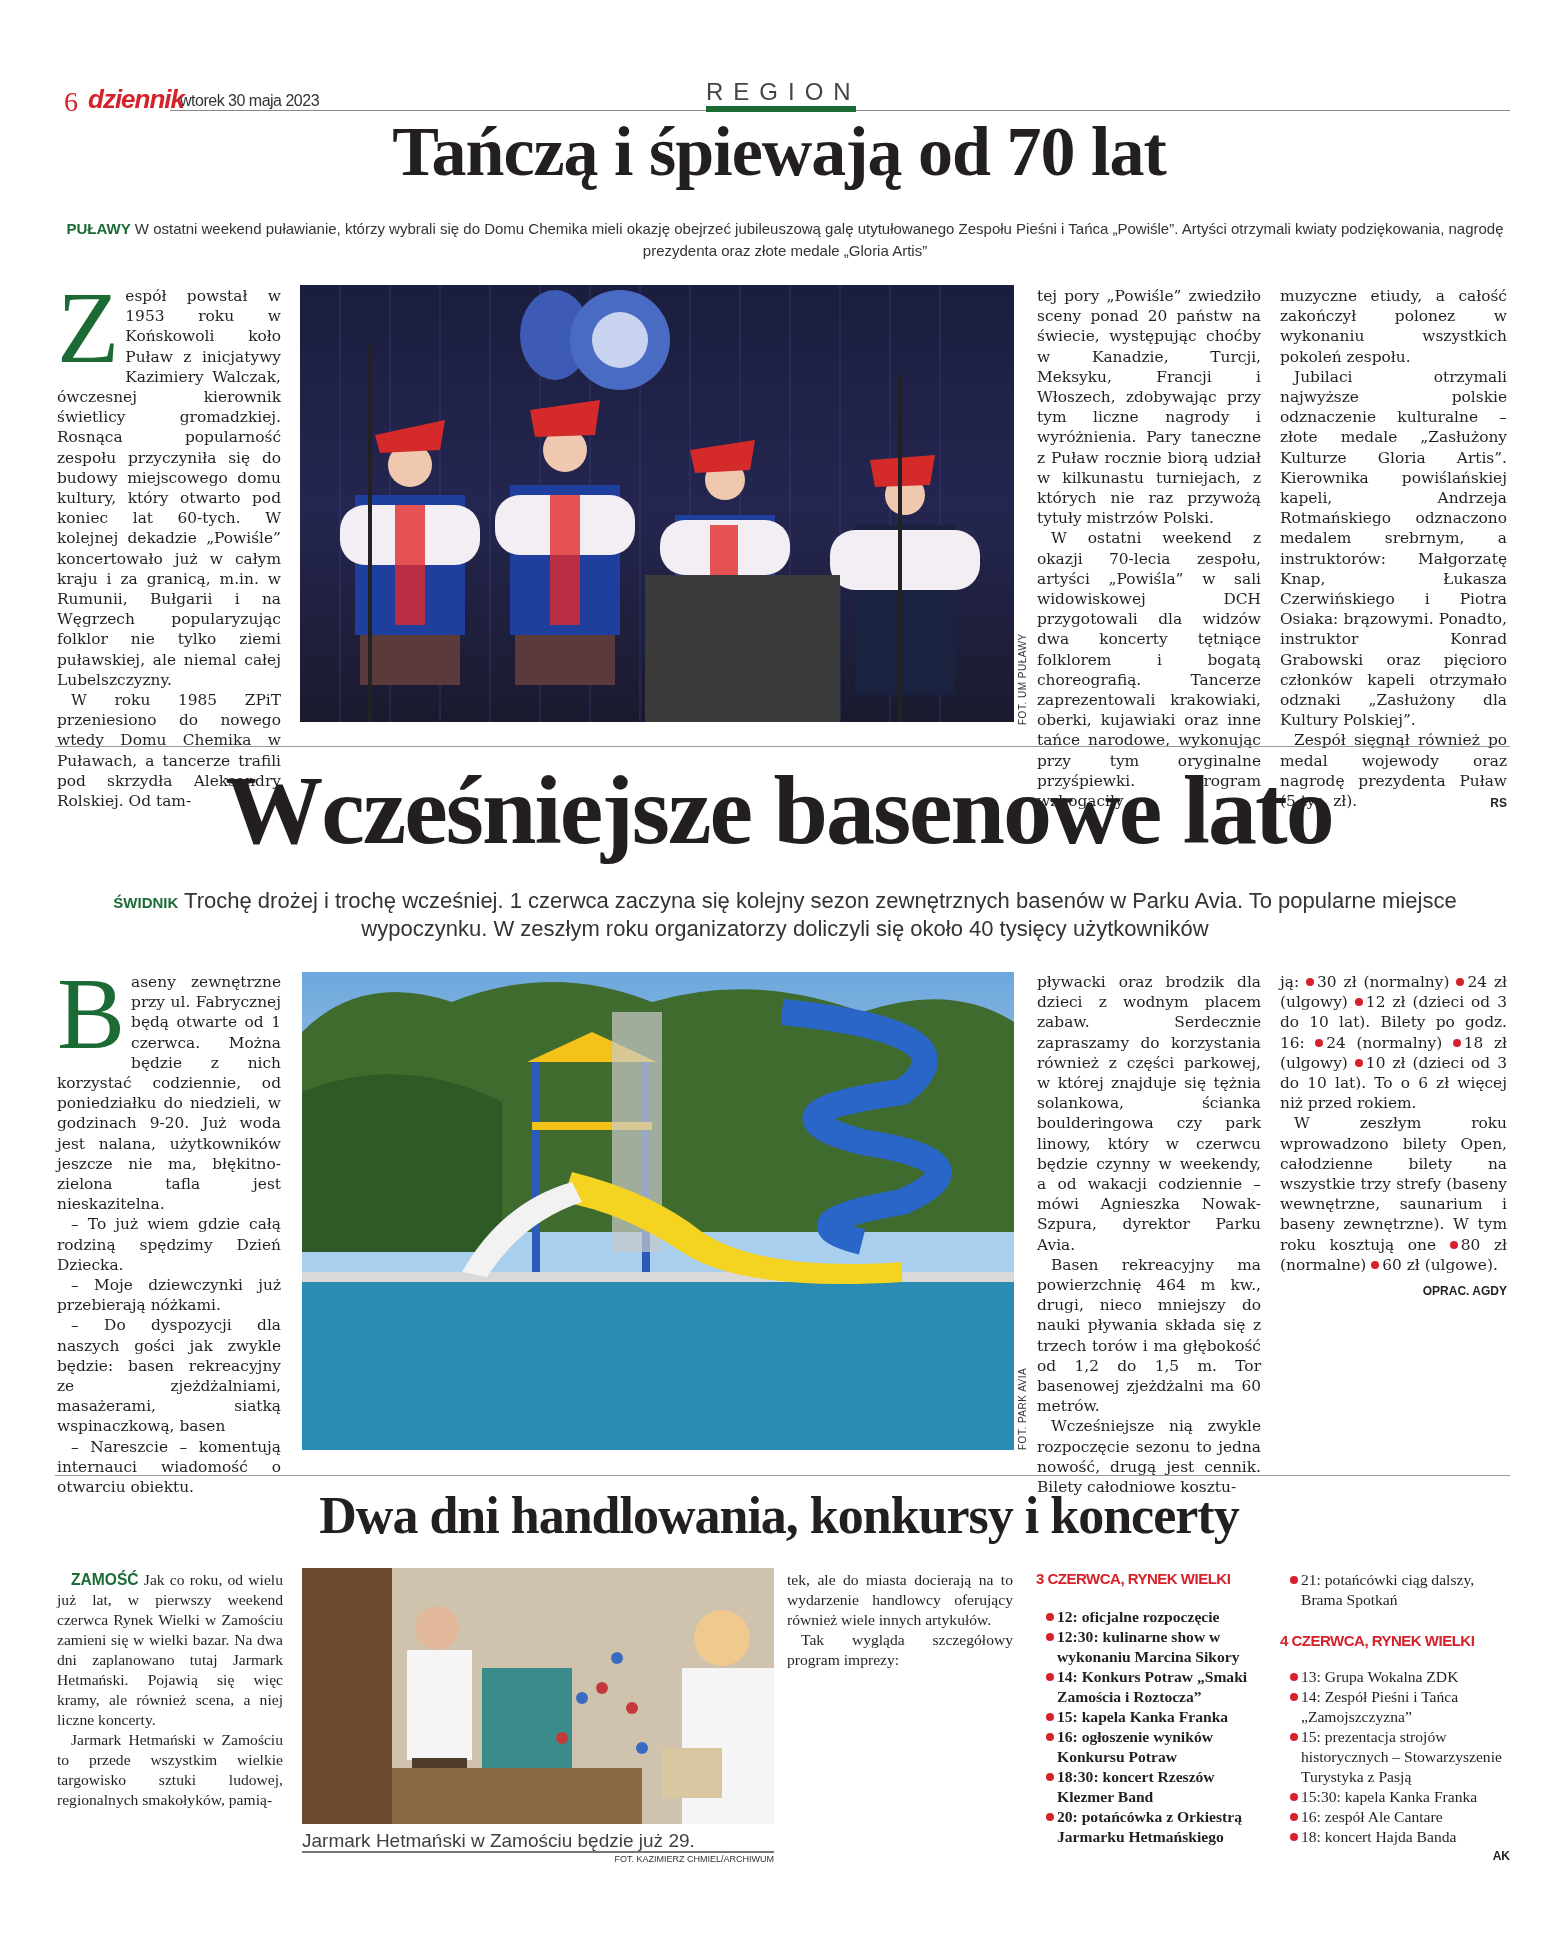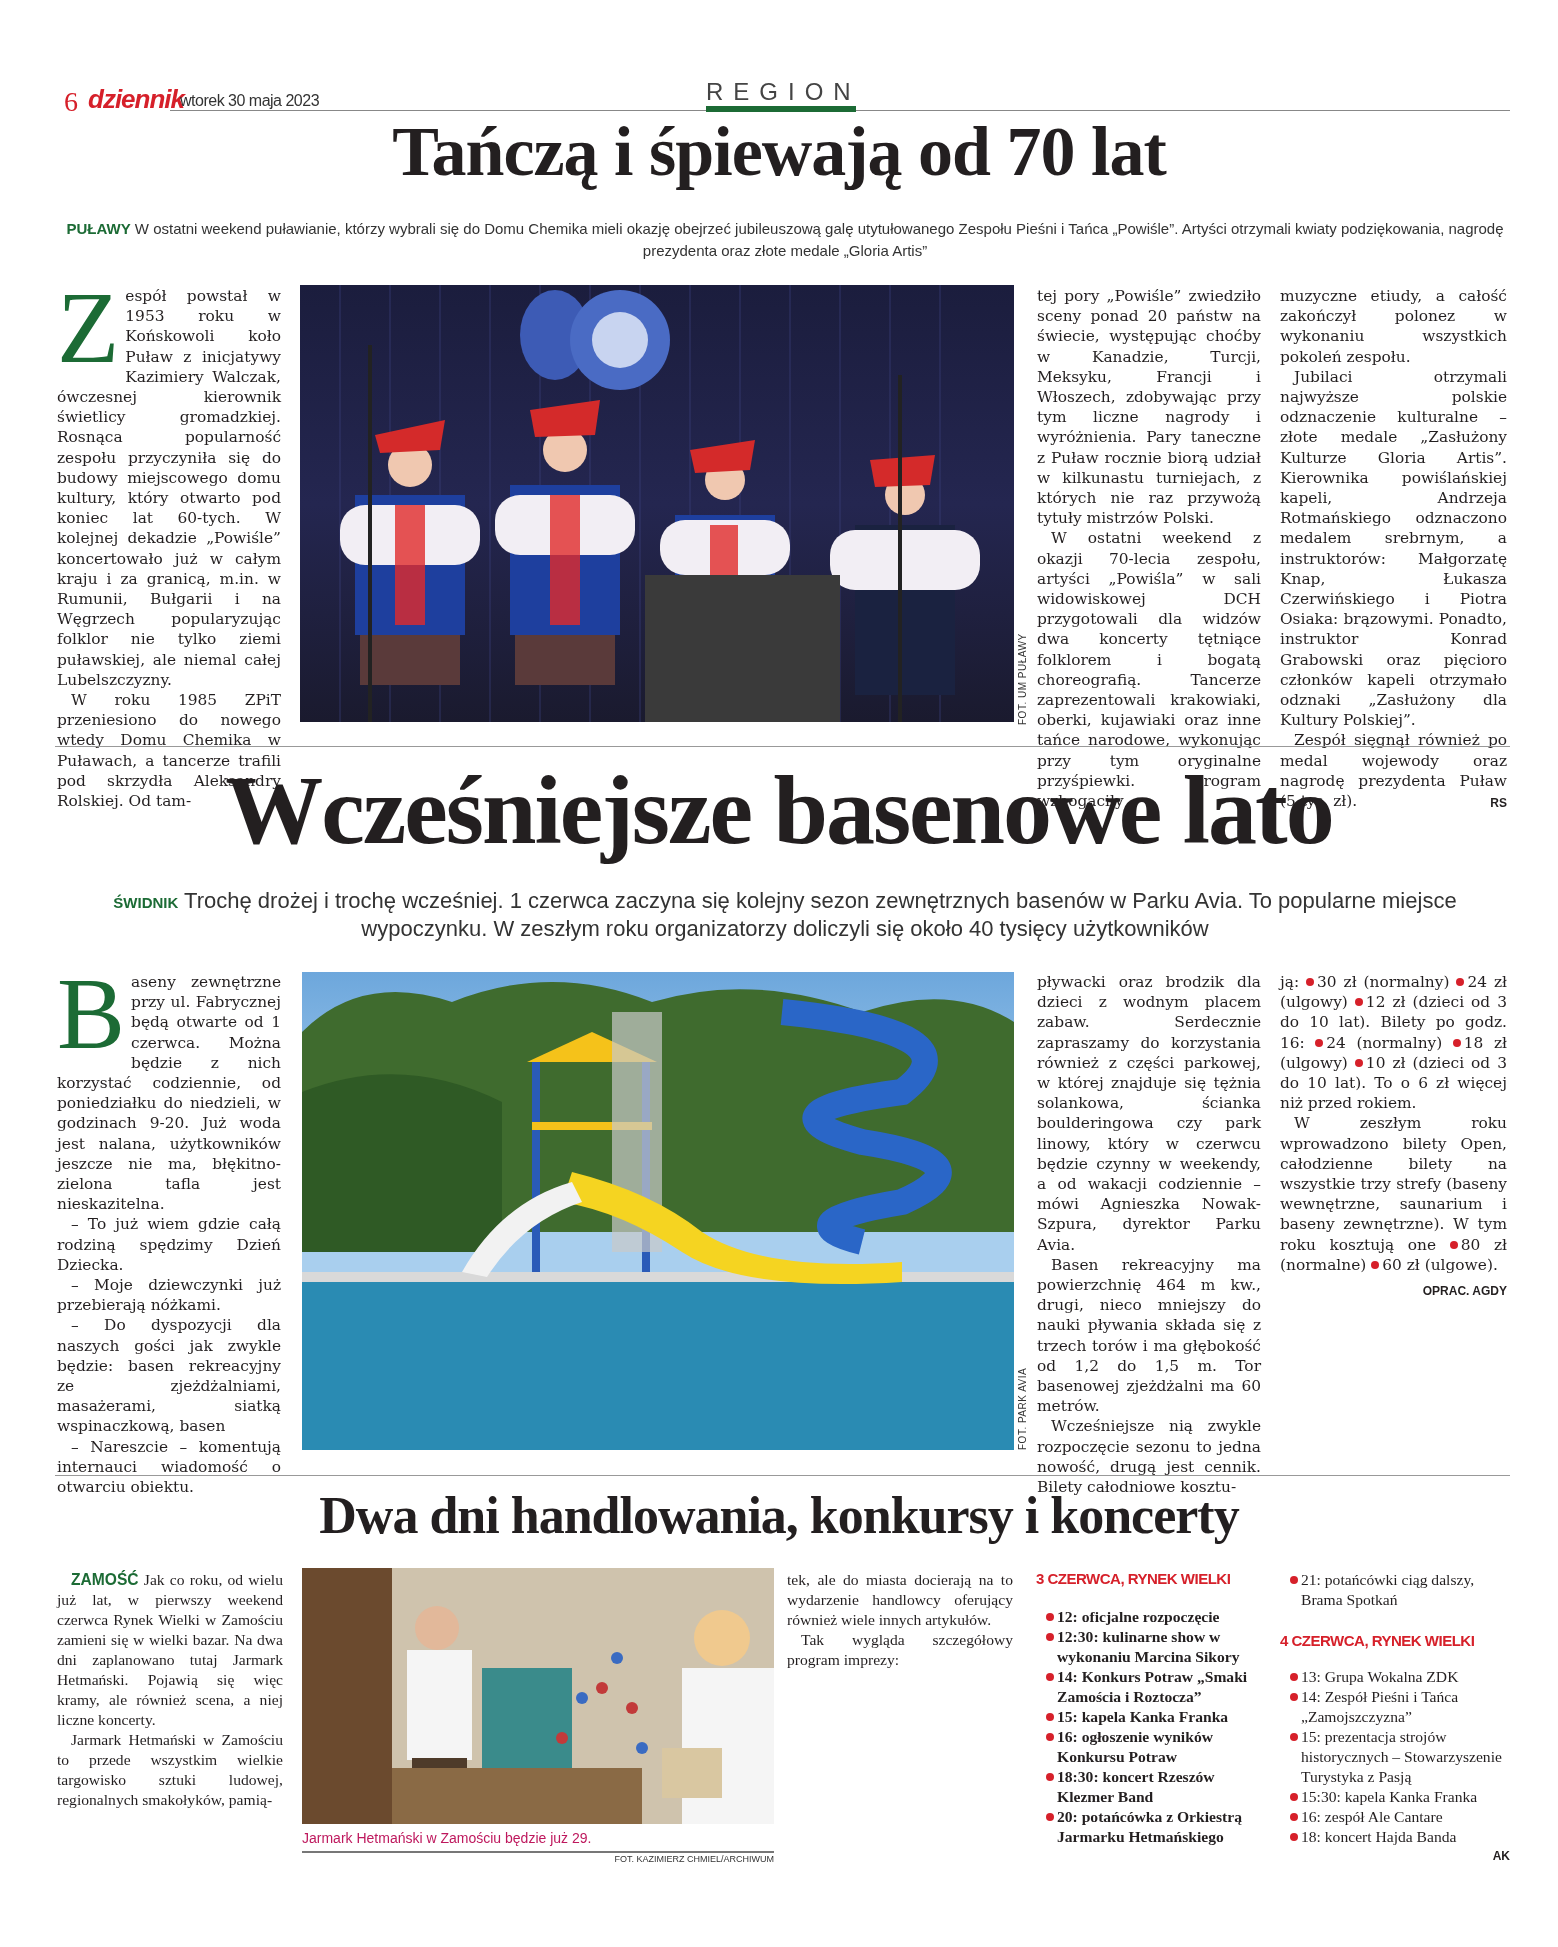--- a/index.html
+++ b/index.html
@@ -213,21 +213,21 @@
         <circle cx="315" cy="90" r="6"></circle>
         <circle cx="280" cy="130" r="6"></circle>
         <circle cx="340" cy="180" r="6"></circle>
       </g>
     <rect x="90" y="200" width="250" height="56" fill="#8a6a45"></rect>
     <circle cx="420" cy="70" r="28" fill="#f0c98e"></circle>
     <rect x="380" y="100" width="92" height="156" fill="#f5f5f5"></rect>
     <rect x="360" y="180" width="60" height="50" fill="#d9c7a1"></rect>
   </svg>
 </div>
-<div class="abs" style="left:302px;top:1830px;font-family:'Liberation Sans',sans-serif;font-size:14px;color:#be185d;">Jarmark Hetmański w Zamościu będzie już 29.</div>
+<div class="abs" style="left:302px;top:1830px;font-family:'Liberation Sans',sans-serif;font-size:19px;color:#404040;">Jarmark Hetmański w Zamościu będzie już 29.</div>
 <div class="abs" style="left:302px;top:1851px;width:472px;height:2px;background:#777;"></div>
 <div class="abs" style="left:302px;top:1854px;width:472px;text-align:right;font-family:'Liberation Sans',sans-serif;font-size:9px;color:#333;">FOT. KAZIMIERZ CHMIEL/ARCHIWUM</div>
 
 <div class="abs zam" style="left:787px;top:1570px;width:226px;">
   <p style="text-indent:0">tek, ale do miasta docierają na to wydarzenie handlowcy oferujący również wiele innych artykułów.</p>
   <p>Tak wygląda szczegółowy program imprezy:</p>
 </div>
 
 <div class="abs" style="left:1036px;top:1570px;width:225px;">
   <div class="redhead">3 CZERWCA, RYNEK WIELKI</div>

